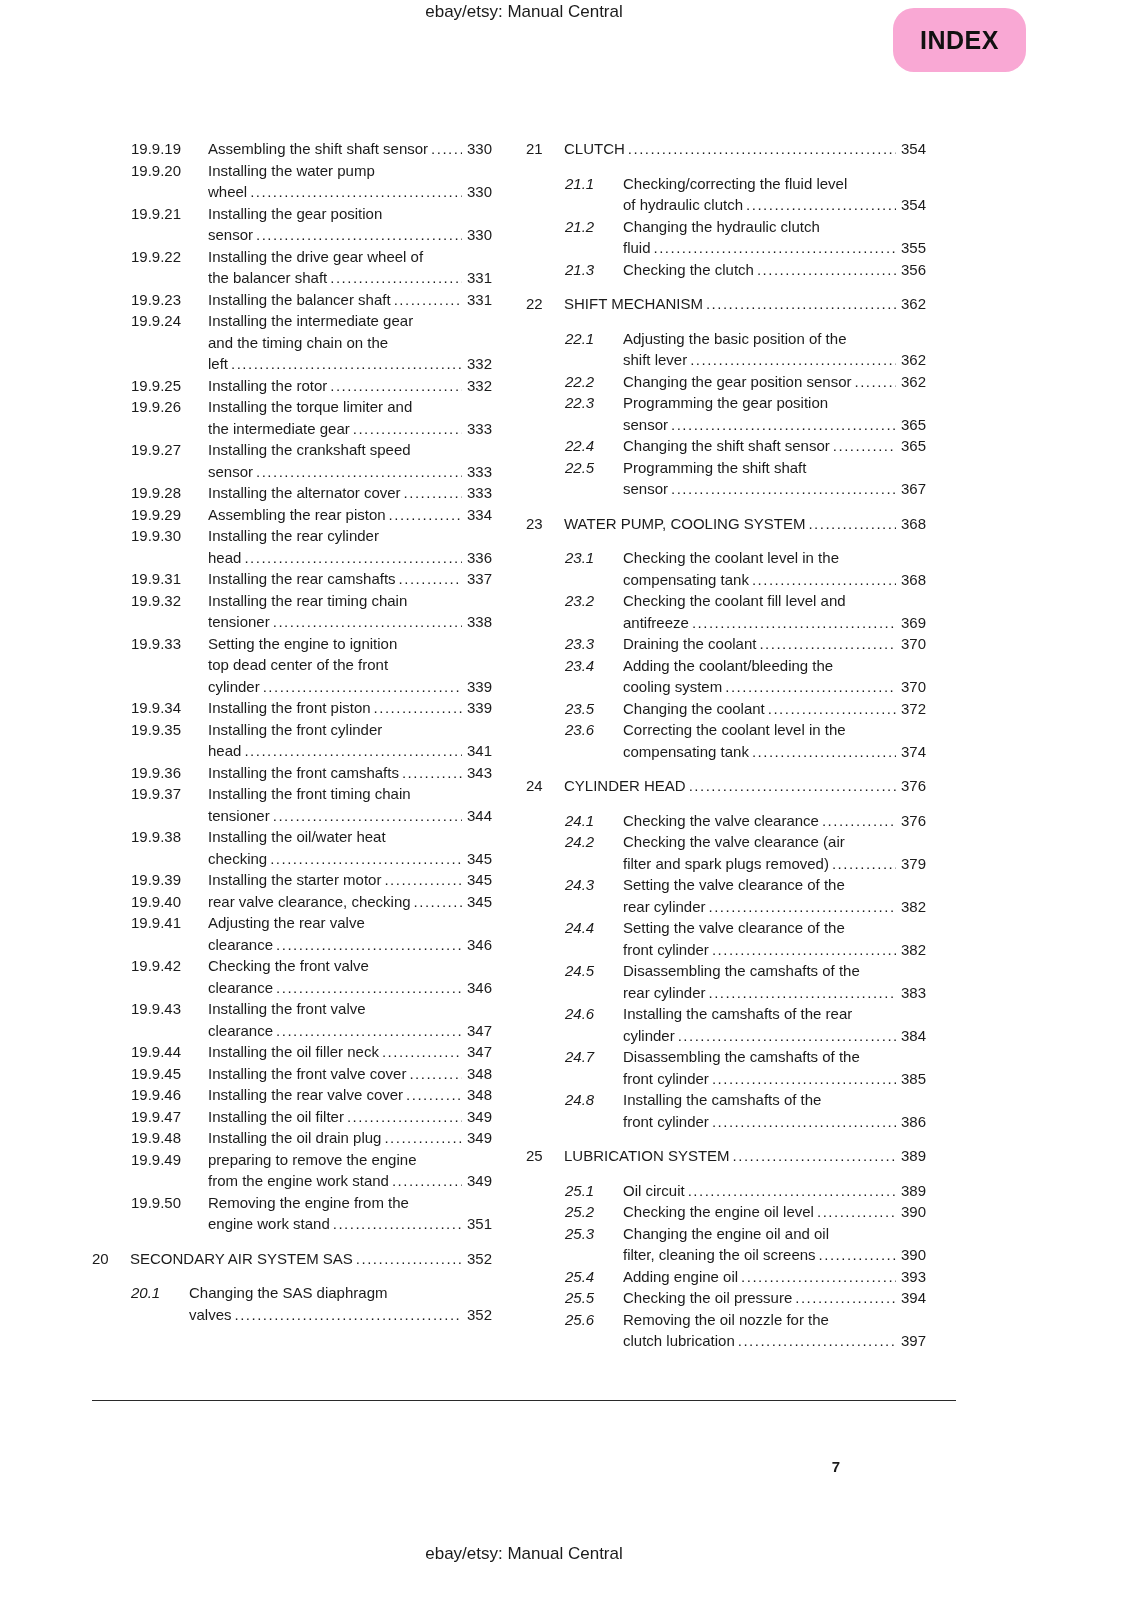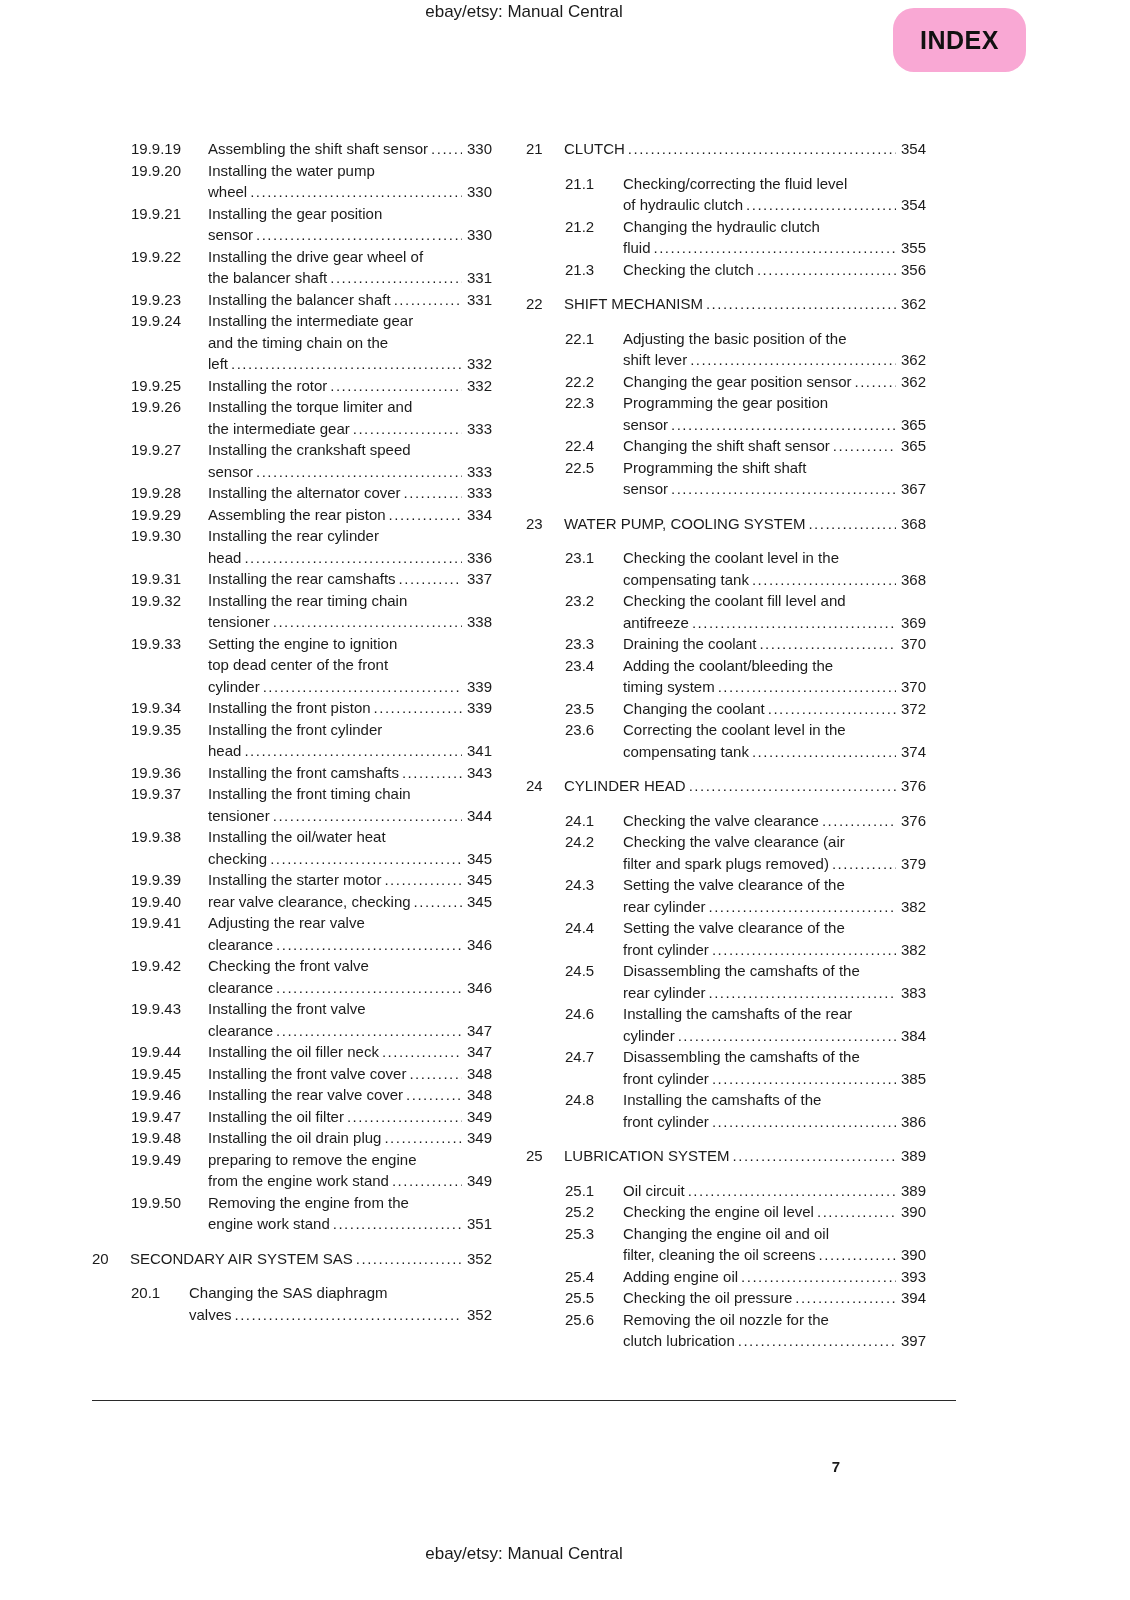--- a/index.html
+++ b/index.html
@@ -27,21 +27,21 @@
 
   .toc {
     position: absolute; top: 130px; left: 92px;
     display: flex; gap: 34px; margin-top: 8px;
   }
   .col { width: 400px; }
 
   .entry { display: flex; font-size: 15px; line-height: 21.5px; }
   .entry .num { flex: 0 0 auto; }
   .lv1 .num { width: 38px; }
-  .lv2 { padding-left: 39px; } .lv2 .num { width: 58px; }
+  .lv2 { padding-left: 39px; } .lv2 .num { width: 58px; font-style: italic; }
   .lv3 { padding-left: 39px; } .lv3 .num { width: 77px; }
   .chapter { margin-top: 13px; margin-bottom: 13px; }
   .col .entry:first-child { margin-top: 0; }
 
   .entry .body { flex: 1 1 auto; min-width: 0; }
   .entry .line { display: block; }
   .entry .lastline { display: flex; align-items: baseline; }
   .entry .t { flex: 0 0 auto; white-space: nowrap; }
   .entry .dots {
     flex: 1 1 auto; overflow: hidden; white-space: nowrap;
@@ -582,21 +582,21 @@
               <span class="dots">............................................................................................................................................</span>
               <span class="pg">370</span>
             </span>
           </span>
         </div>
         <div class="entry lv2">
           <span class="num">23.4</span>
           <span class="body">
             <span class="line">Adding the coolant/bleeding the</span>
             <span class="lastline">
-              <span class="t">timing system</span>
+              <span class="t">cooling system</span>
               <span class="dots">............................................................................................................................................</span>
               <span class="pg">370</span>
             </span>
           </span>
         </div>
         <div class="entry lv2">
           <span class="num">23.5</span>
           <span class="body">
             <span class="lastline">
               <span class="t">Changing the coolant</span>

